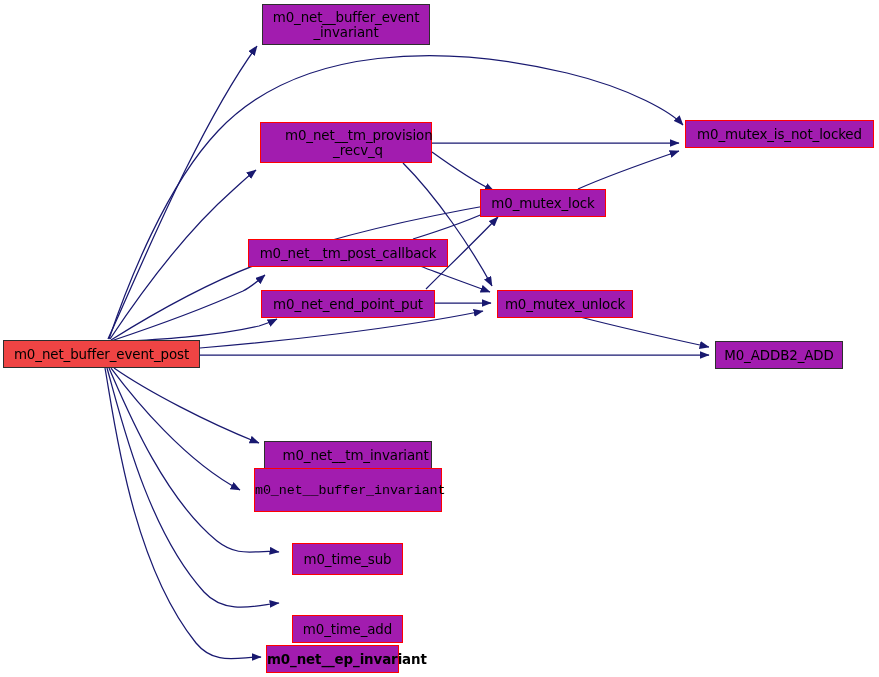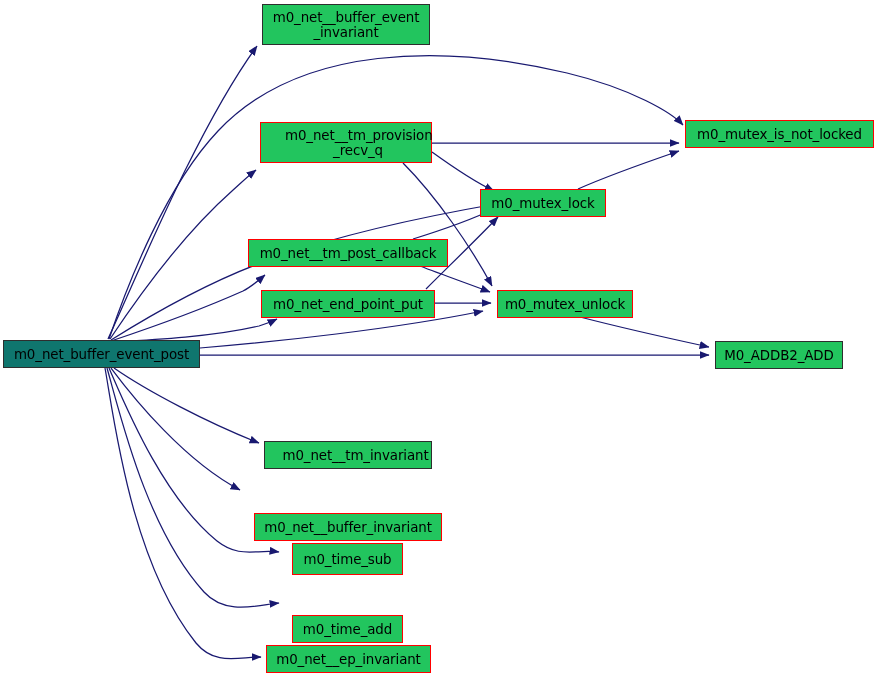--- a/index.html
+++ b/index.html
@@ -28,34 +28,34 @@
   .gnode {
     position: absolute;
     box-sizing: border-box;
     display: flex;
     align-items: center;
     justify-content: center;
     text-align: center;
     line-height: 1.12;
     font-size: 13.4px;
     color: #000000;
-    background: #22c55e;
+    background: #a21caf;
     border: 1px solid #000000;
     white-space: pre;
     letter-spacing: -0.1px;
   }
   .gnode.red {
     border: 1px solid #ff0000;
   }
   .gnode.black {
     border: 1px solid #2e2e2e;
   }
   .gnode.current {
     border: 1px solid #2e2e2e;
-    background: #0f766e;
+    background: #ef4444;
   }
   .gnode .nlabel {
     display: block;
     width: 100%;
     pointer-events: none;
   }
 </style>
 </head>
 <body>
 
@@ -97,18 +97,18 @@
 _invariant</span></div>
       <div class="gnode red" style="left: 260px; top: 122px; width: 172px; height: 41px; padding-left: 24px;"><span class="nlabel">m0_net__tm_provision
 _recv_q</span></div>
       <div class="gnode red" style="left: 685px; top: 120px; width: 189px; height: 28px; align-items: center;"><span class="nlabel">m0_mutex_is_not_locked</span></div>
       <div class="gnode red" style="left: 480px; top: 189px; width: 126px; height: 28px;"><span class="nlabel">m0_mutex_lock</span></div>
       <div class="gnode red" style="left: 248px; top: 239px; width: 200px; height: 28px; justify-content: flex-end;"><span class="nlabel">m0_net__tm_post_callback</span></div>
       <div class="gnode red" style="left: 261px; top: 290px; width: 174px; height: 28px;"><span class="nlabel">m0_net_end_point_put</span></div>
       <div class="gnode red" style="left: 497px; top: 290px; width: 136px; height: 28px;"><span class="nlabel">m0_mutex_unlock</span></div>
       <div class="gnode black" style="left: 715px; top: 341px; width: 128px; height: 28px;"><span class="nlabel">M0_ADDB2_ADD</span></div>
       <div class="gnode black" style="left: 264px; top: 441px; width: 168px; height: 28px; padding-left: 15px;"><span class="nlabel">m0_net__tm_invariant</span></div>
-      <div class="gnode red" style="left: 254px; top: 513px; width: 188px; height: 28px;"><span class="nlabel">m0_net__buffer_invariant</span></div>
+      <div class="gnode red" style="left: 254px; top: 468px; width: 188px; height: 44px; font-family: Liberation Mono, monospace;"><span class="nlabel">m0_net__buffer_invariant</span></div>
       <div class="gnode red" style="left: 292px; top: 543px; width: 111px; height: 32px;"><span class="nlabel">m0_time_sub</span></div>
       <div class="gnode red" style="left: 292px; top: 594px; width: 111px; height: 28px; margin-top: 21px;"><span class="nlabel">m0_time_add</span></div>
-      <div class="gnode red" style="left: 266px; top: 645px; width: 165px; height: 28px;"><span class="nlabel">m0_net__ep_invariant</span></div>
+      <div class="gnode red" style="left: 266px; top: 645px; width: 133px; height: 28px; font-weight: bold;"><span class="nlabel">m0_net__ep_invariant</span></div>
     </div>
 </div>
 
 </body></html>

